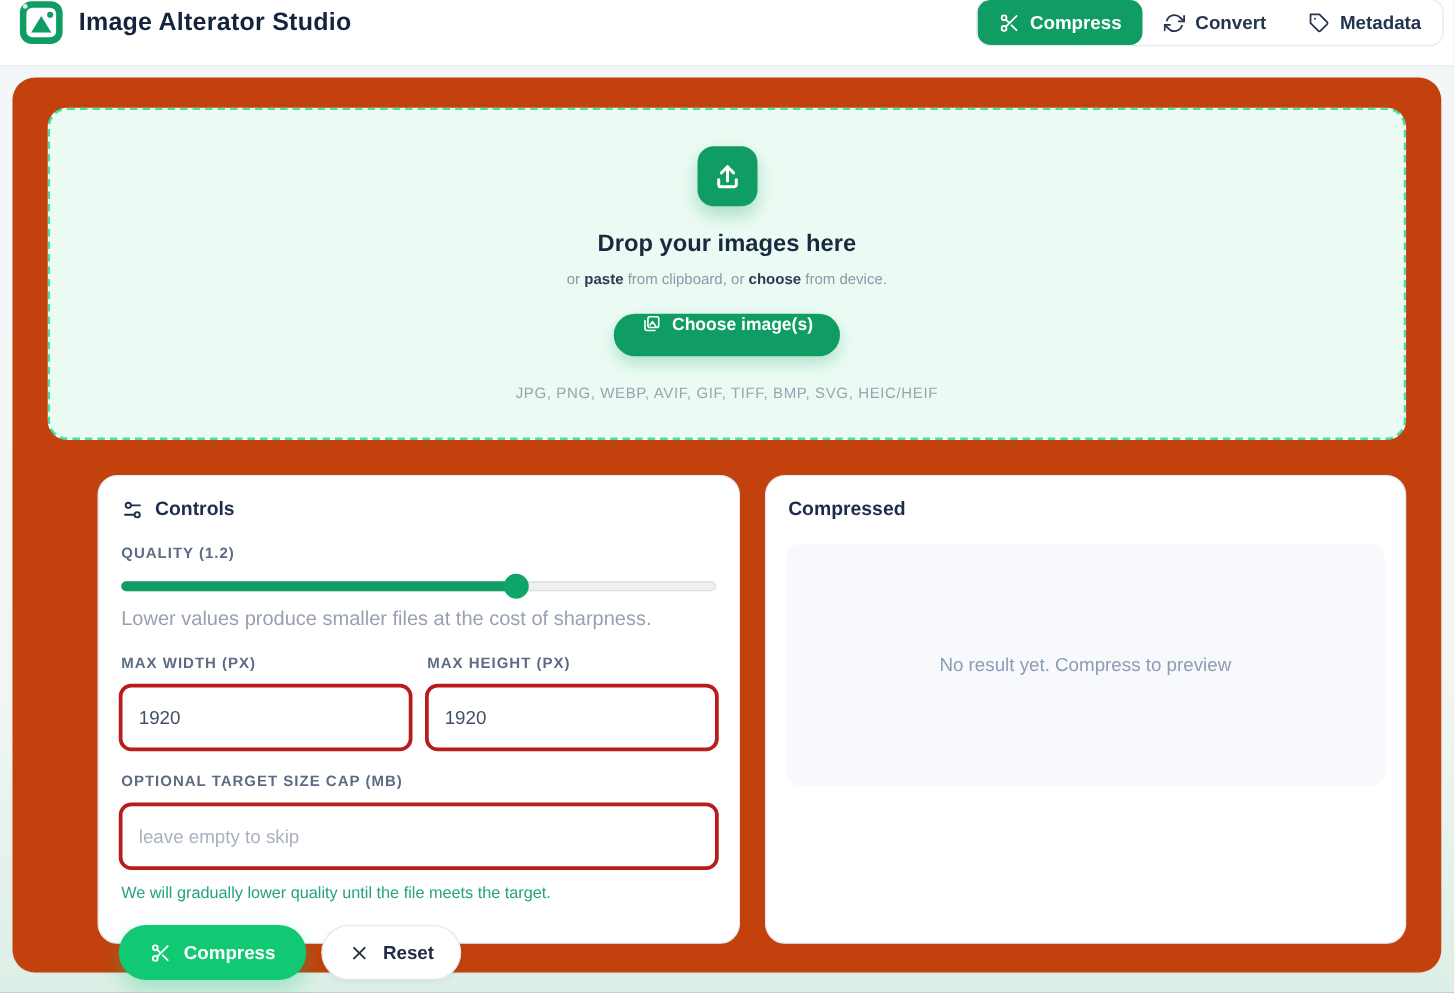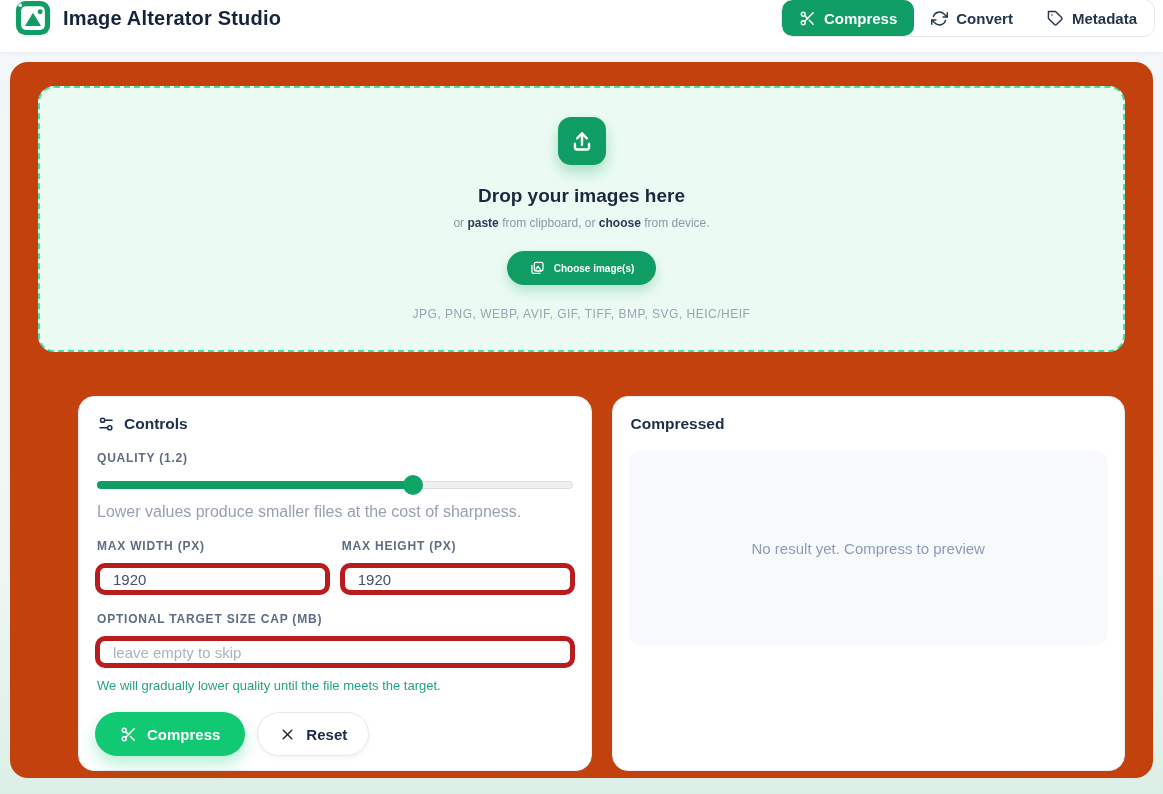--- a/index.html
+++ b/index.html
@@ -53,29 +53,29 @@
     box-shadow: 0 7px 14px rgba(15,157,99,.30);
     margin-bottom: 20px;
   }
   .upload-badge svg { width: 26px; height: 26px; }
   .drop-title { font-size: 19px; font-weight: 700; color: #1a2840; }
   .drop-sub { margin-top: 9px; font-size: 12px; color: #8e97a7; }
   .drop-sub b { color: #2b3a55; font-weight: 700; }
   .choose-btn {
     margin-top: 21px; height: 34px; padding: 0 22px;
     background: #0f9d63; color: #ffffff; border: none; border-radius: 17px;
-    font-family: inherit; font-size: 10px; font-weight: 700;
-    display: inline-flex; align-items: center; gap: 9px; cursor: pointer;
+    font-family: inherit; font-size: 14px; font-weight: 700;
+    display: inline-flex; gap: 9px; cursor: pointer;
     box-shadow: 0 6px 12px rgba(15,157,99,.25);
   }
   .choose-btn svg { width: 16px; height: 16px; }
   .formats { margin-top: 22px; font-size: 12px; color: #9aa3b2; letter-spacing: .5px; }
 
   
-  .cards { display: flex; gap: 20px; margin-top: 44px; padding-left: 40px; }
+  .cards { display: flex; gap: 20px; margin-top: 28px; padding-left: 40px; }
   .card {
     flex: 1; height: 375px;
     background: #ffffff; border: 1px solid #e7ebf2; border-radius: 16px;
     padding: 16px;
   }
   .card-title {
     display: flex; align-items: center; gap: 9px;
     font-size: 15.5px; font-weight: 700; color: #1c2c49;
     margin: 2px 0 18px 2px;
   }
@@ -96,22 +96,22 @@
     background: #0f9d63; border-radius: 5px;
   }
   .slider-thumb {
     position: absolute; top: 0; width: 20px; height: 20px; margin-left: -10px;
     background: #0fa568; border-radius: 50%;
   }
   .hint { font-size: 16px; color: #98a1b0; margin: 0 0 18px 2px; }
   .fields-row { display: flex; gap: 10px; }
   .field { flex: 1; }
   .text-input {
-    width: 100%; height: 32px;
-    border: 5px solid #b91c1c; border-radius: 10px;
+    width: 100%; height: 54px;
+    border: 3px solid #b91c1c; border-radius: 10px;
     padding: 0 13px; font-family: inherit; font-size: 15px; color: #44506a;
     background: #ffffff; outline: none;
   }
   .text-input::placeholder { color: #a9b2c2; }
   .cap-section { margin-top: 17px; }
   .note { margin: 10px 0 0 2px; font-size: 13px; color: #25a184; }
   .btn-row { display: flex; gap: 12px; margin-top: 19px; }
   .btn {
     height: 44px; border-radius: 23px; font-family: inherit;
     font-size: 15px; font-weight: 700; cursor: pointer;

